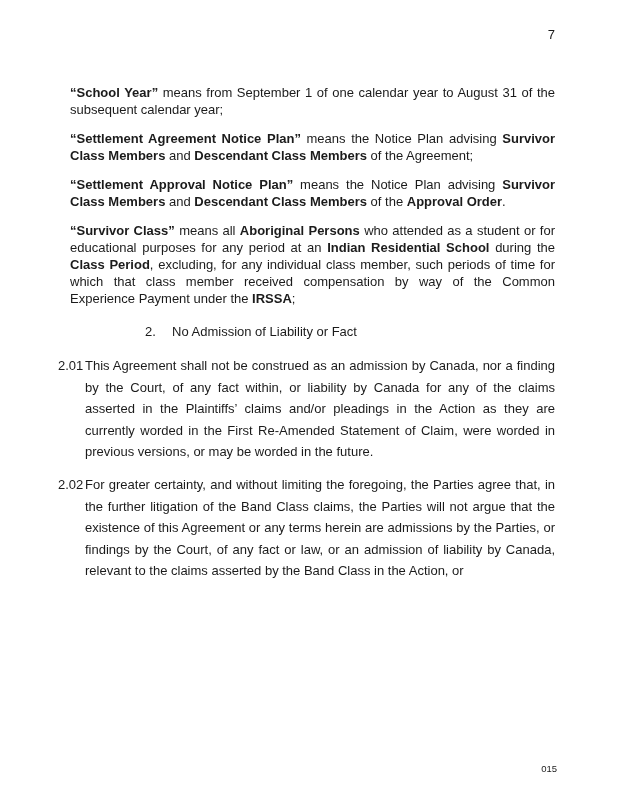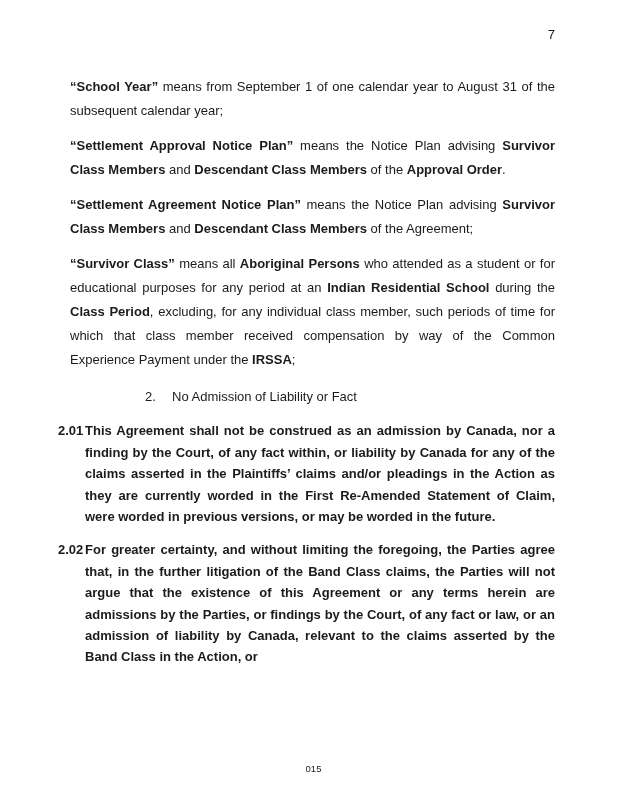--- a/index.html
+++ b/index.html
@@ -25,72 +25,71 @@
     text-align: right;
     line-height: 16px;
   }
   .content {
     position: absolute;
     left: 70px;
     top: 72px;
     width: 485px;
   }
   p.def {
-    margin: 3px 0 11px 0;
+    margin: 12px 0 11px 0;
     text-align: justify;
-    line-height: 24px;
+    line-height: 17px;
   }
   .section-heading {
     margin: 14px 0 13px 0;
     padding-left: 75px;
     font-weight: normal;
     line-height: 21.4px;
   }
   .section-heading .h-num {
     display: inline-block;
     width: 27px;
   }
   p.clause {
     position: relative;
     margin: 0 0 12px 0;
     padding-left: 15px;
     text-align: justify;
     line-height: 21.4px;
-    font-weight: bold;
   }
   p.clause .c-num {
     position: absolute;
     left: -12px;
     top: 0;
   }
   .footer-stamp {
     position: absolute;
     top: 763px;
     left: 70px;
     width: 487px;
-    text-align: center;
+    text-align: right;
     font-size: 9.5px;
     line-height: 12px;
     color: #222222;
   }
   b { font-weight: bold; }
 </style>
 </head>
 <body>
 
 <div class="page">
 
   <div class="page-number">7</div>
 
   <div class="content">
 
     <div id="definitions">
         <p class="def"><b>“School Year”</b><span> means from September 1 of one calendar year to August 31 of the subsequent calendar year;</span></p>
+        <p class="def"><b>“Settlement Agreement Notice Plan”</b><span> means the Notice Plan advising </span><b>Survivor Class Members</b><span> and </span><b>Descendant Class Members</b><span> of the Agreement;</span></p>
         <p class="def"><b>“Settlement Approval Notice Plan”</b><span> means the Notice Plan advising </span><b>Survivor Class Members</b><span> and </span><b>Descendant Class Members</b><span> of the </span><b>Approval Order</b><span>.</span></p>
-        <p class="def"><b>“Settlement Agreement Notice Plan”</b><span> means the Notice Plan advising </span><b>Survivor Class Members</b><span> and </span><b>Descendant Class Members</b><span> of the Agreement;</span></p>
         <p class="def"><b>“Survivor Class”</b><span> means all </span><b>Aboriginal Persons</b><span> who attended as a student or for educational purposes for any period at an </span><b>Indian Residential School</b><span> during the </span><b>Class Period</b><span>, excluding, for any individual class member, such periods of time for which that class member received compensation by way of the Common Experience Payment under the </span><b>IRSSA</b><span>;</span></p>
       </div>
 
     <div class="section-heading">
       <span class="h-num">2.</span><span>No Admission of Liability or Fact</span>
     </div>
 
     <div id="clauses">
         <p class="clause"><span class="c-num">2.01</span><span>This Agreement shall not be construed as an admission by Canada, nor a finding by the Court, of any fact within, or liability by Canada for any of the claims asserted in the Plaintiffs’ claims and/or pleadings in the Action as they are currently worded in the First Re-Amended Statement of Claim, were worded in previous versions, or may be worded in the future.</span></p>
         <p class="clause"><span class="c-num">2.02</span><span>For greater certainty, and without limiting the foregoing, the Parties agree that, in the further litigation of the Band Class claims, the Parties will not argue that the existence of this Agreement or any terms herein are admissions by the Parties, or findings by the Court, of any fact or law, or an admission of liability by Canada, relevant to the claims asserted by the Band Class in the Action, or</span></p>

